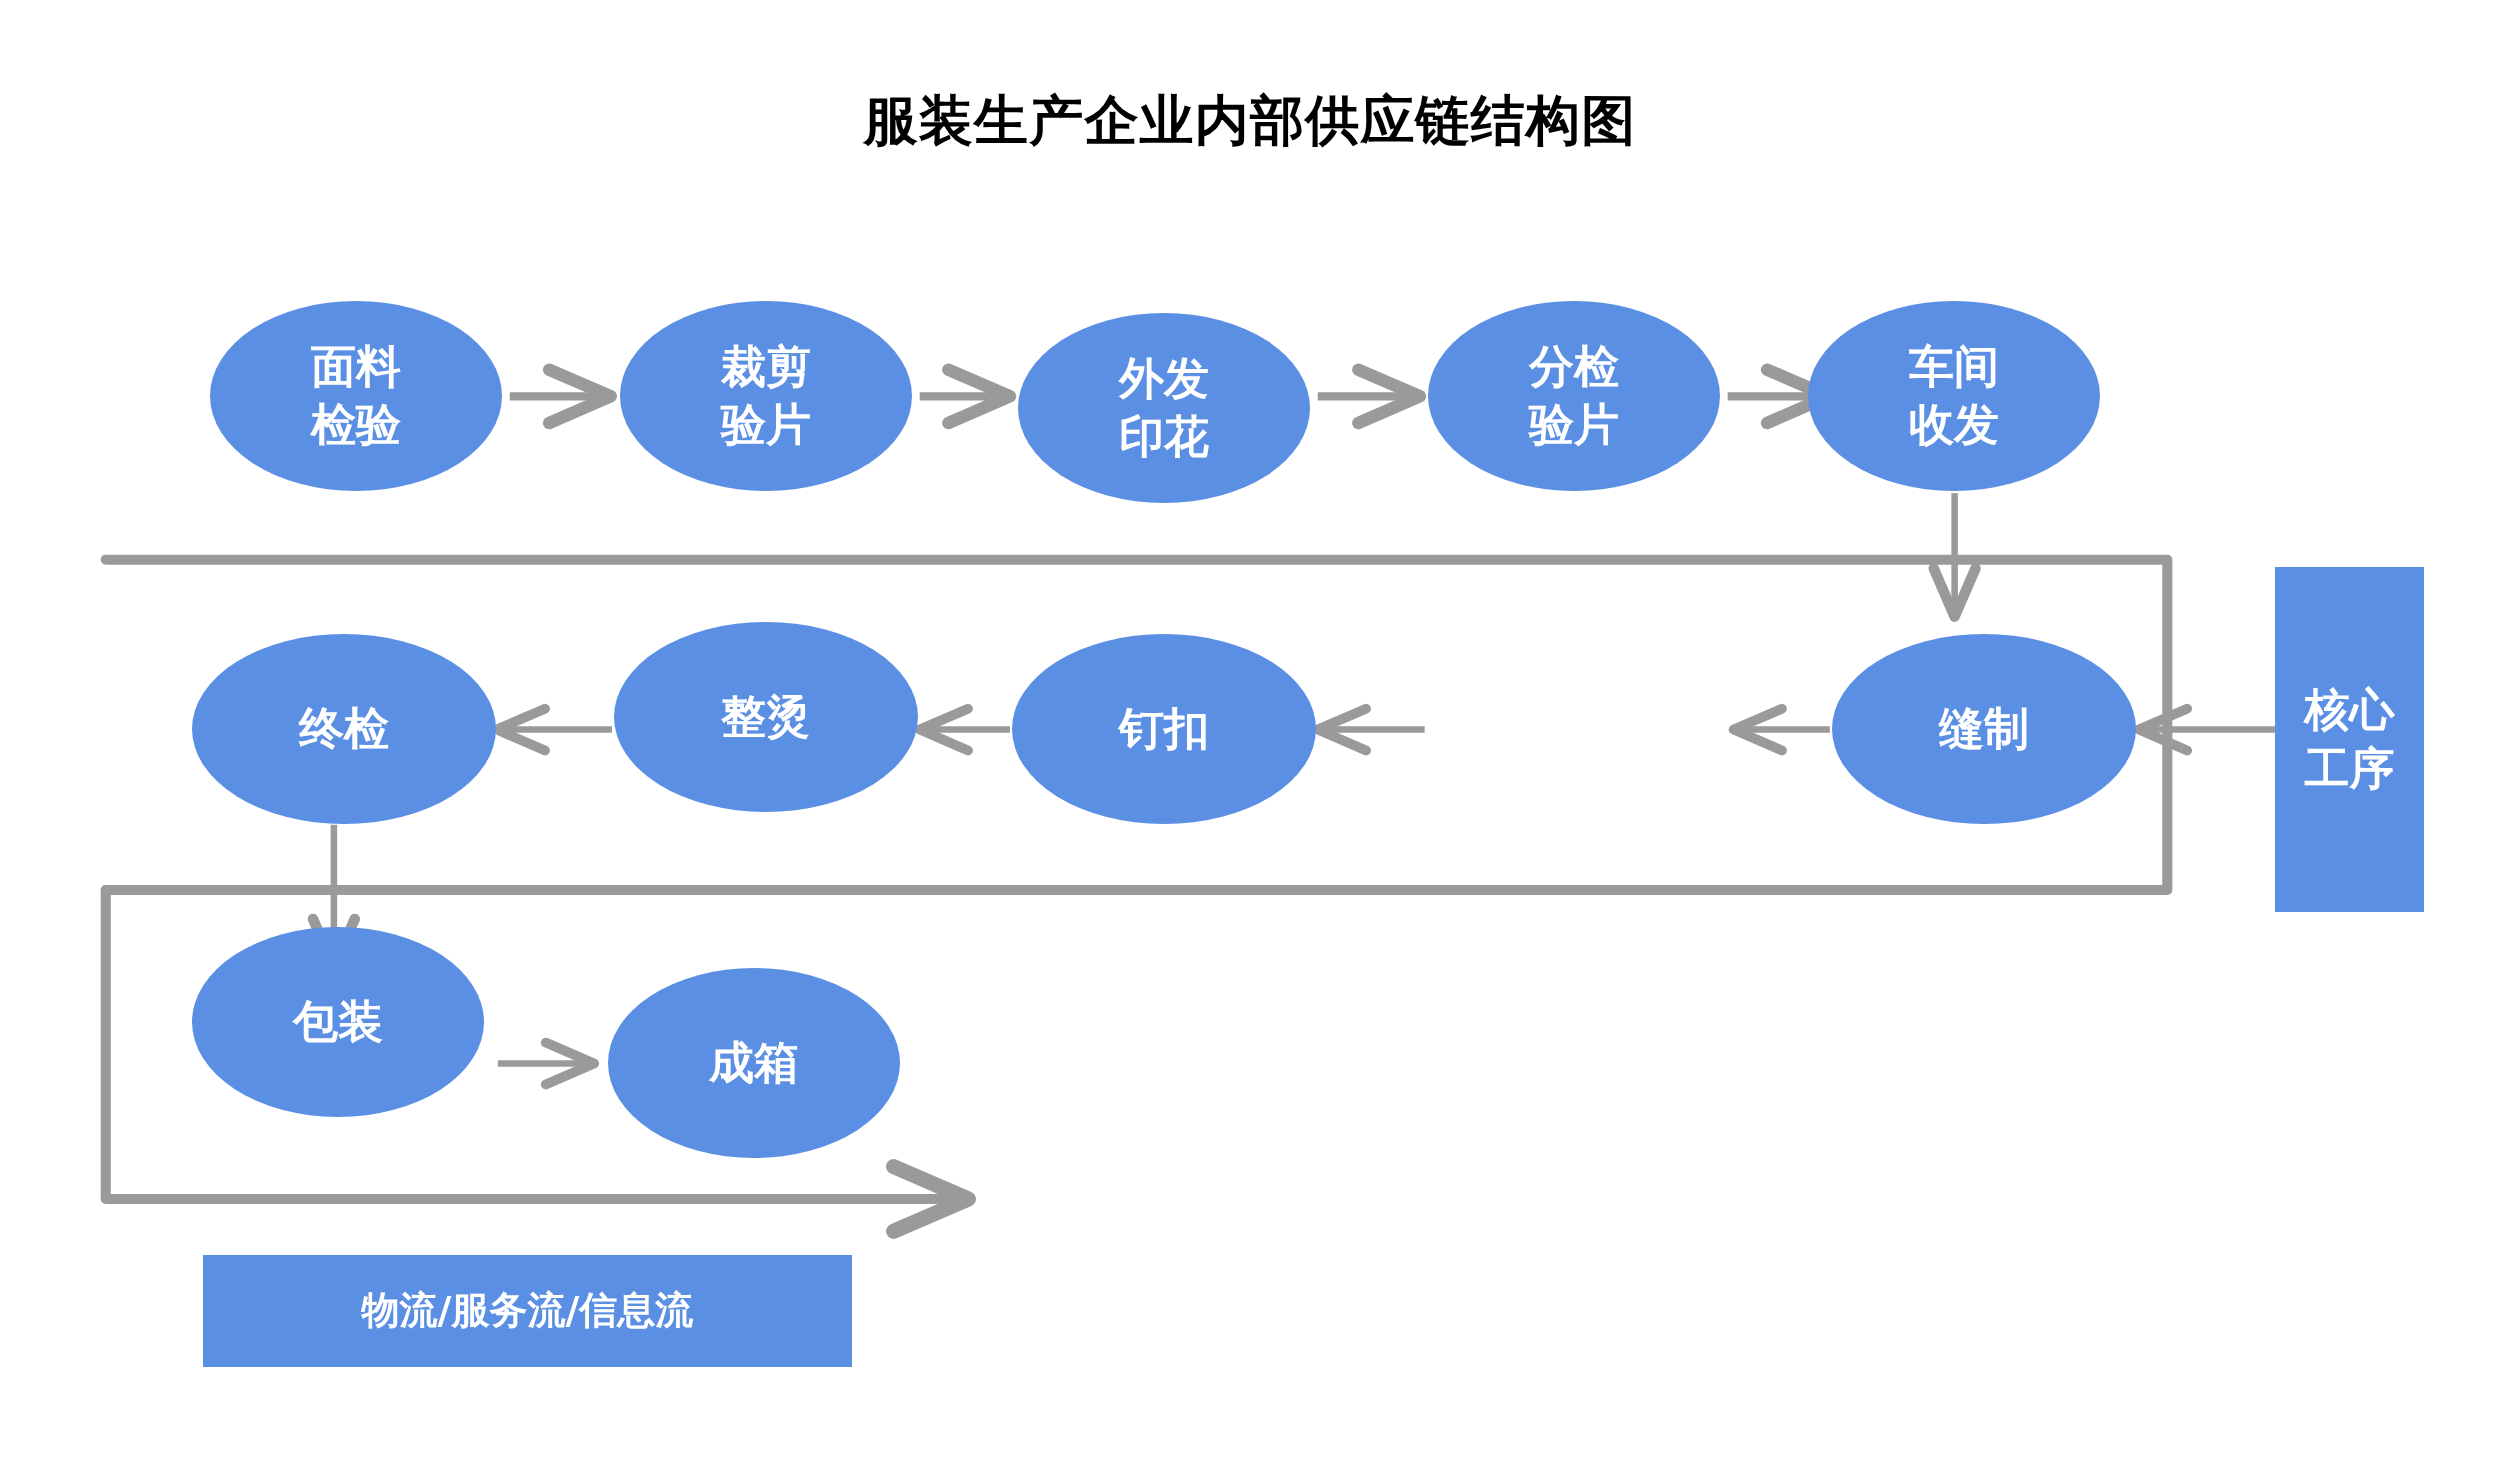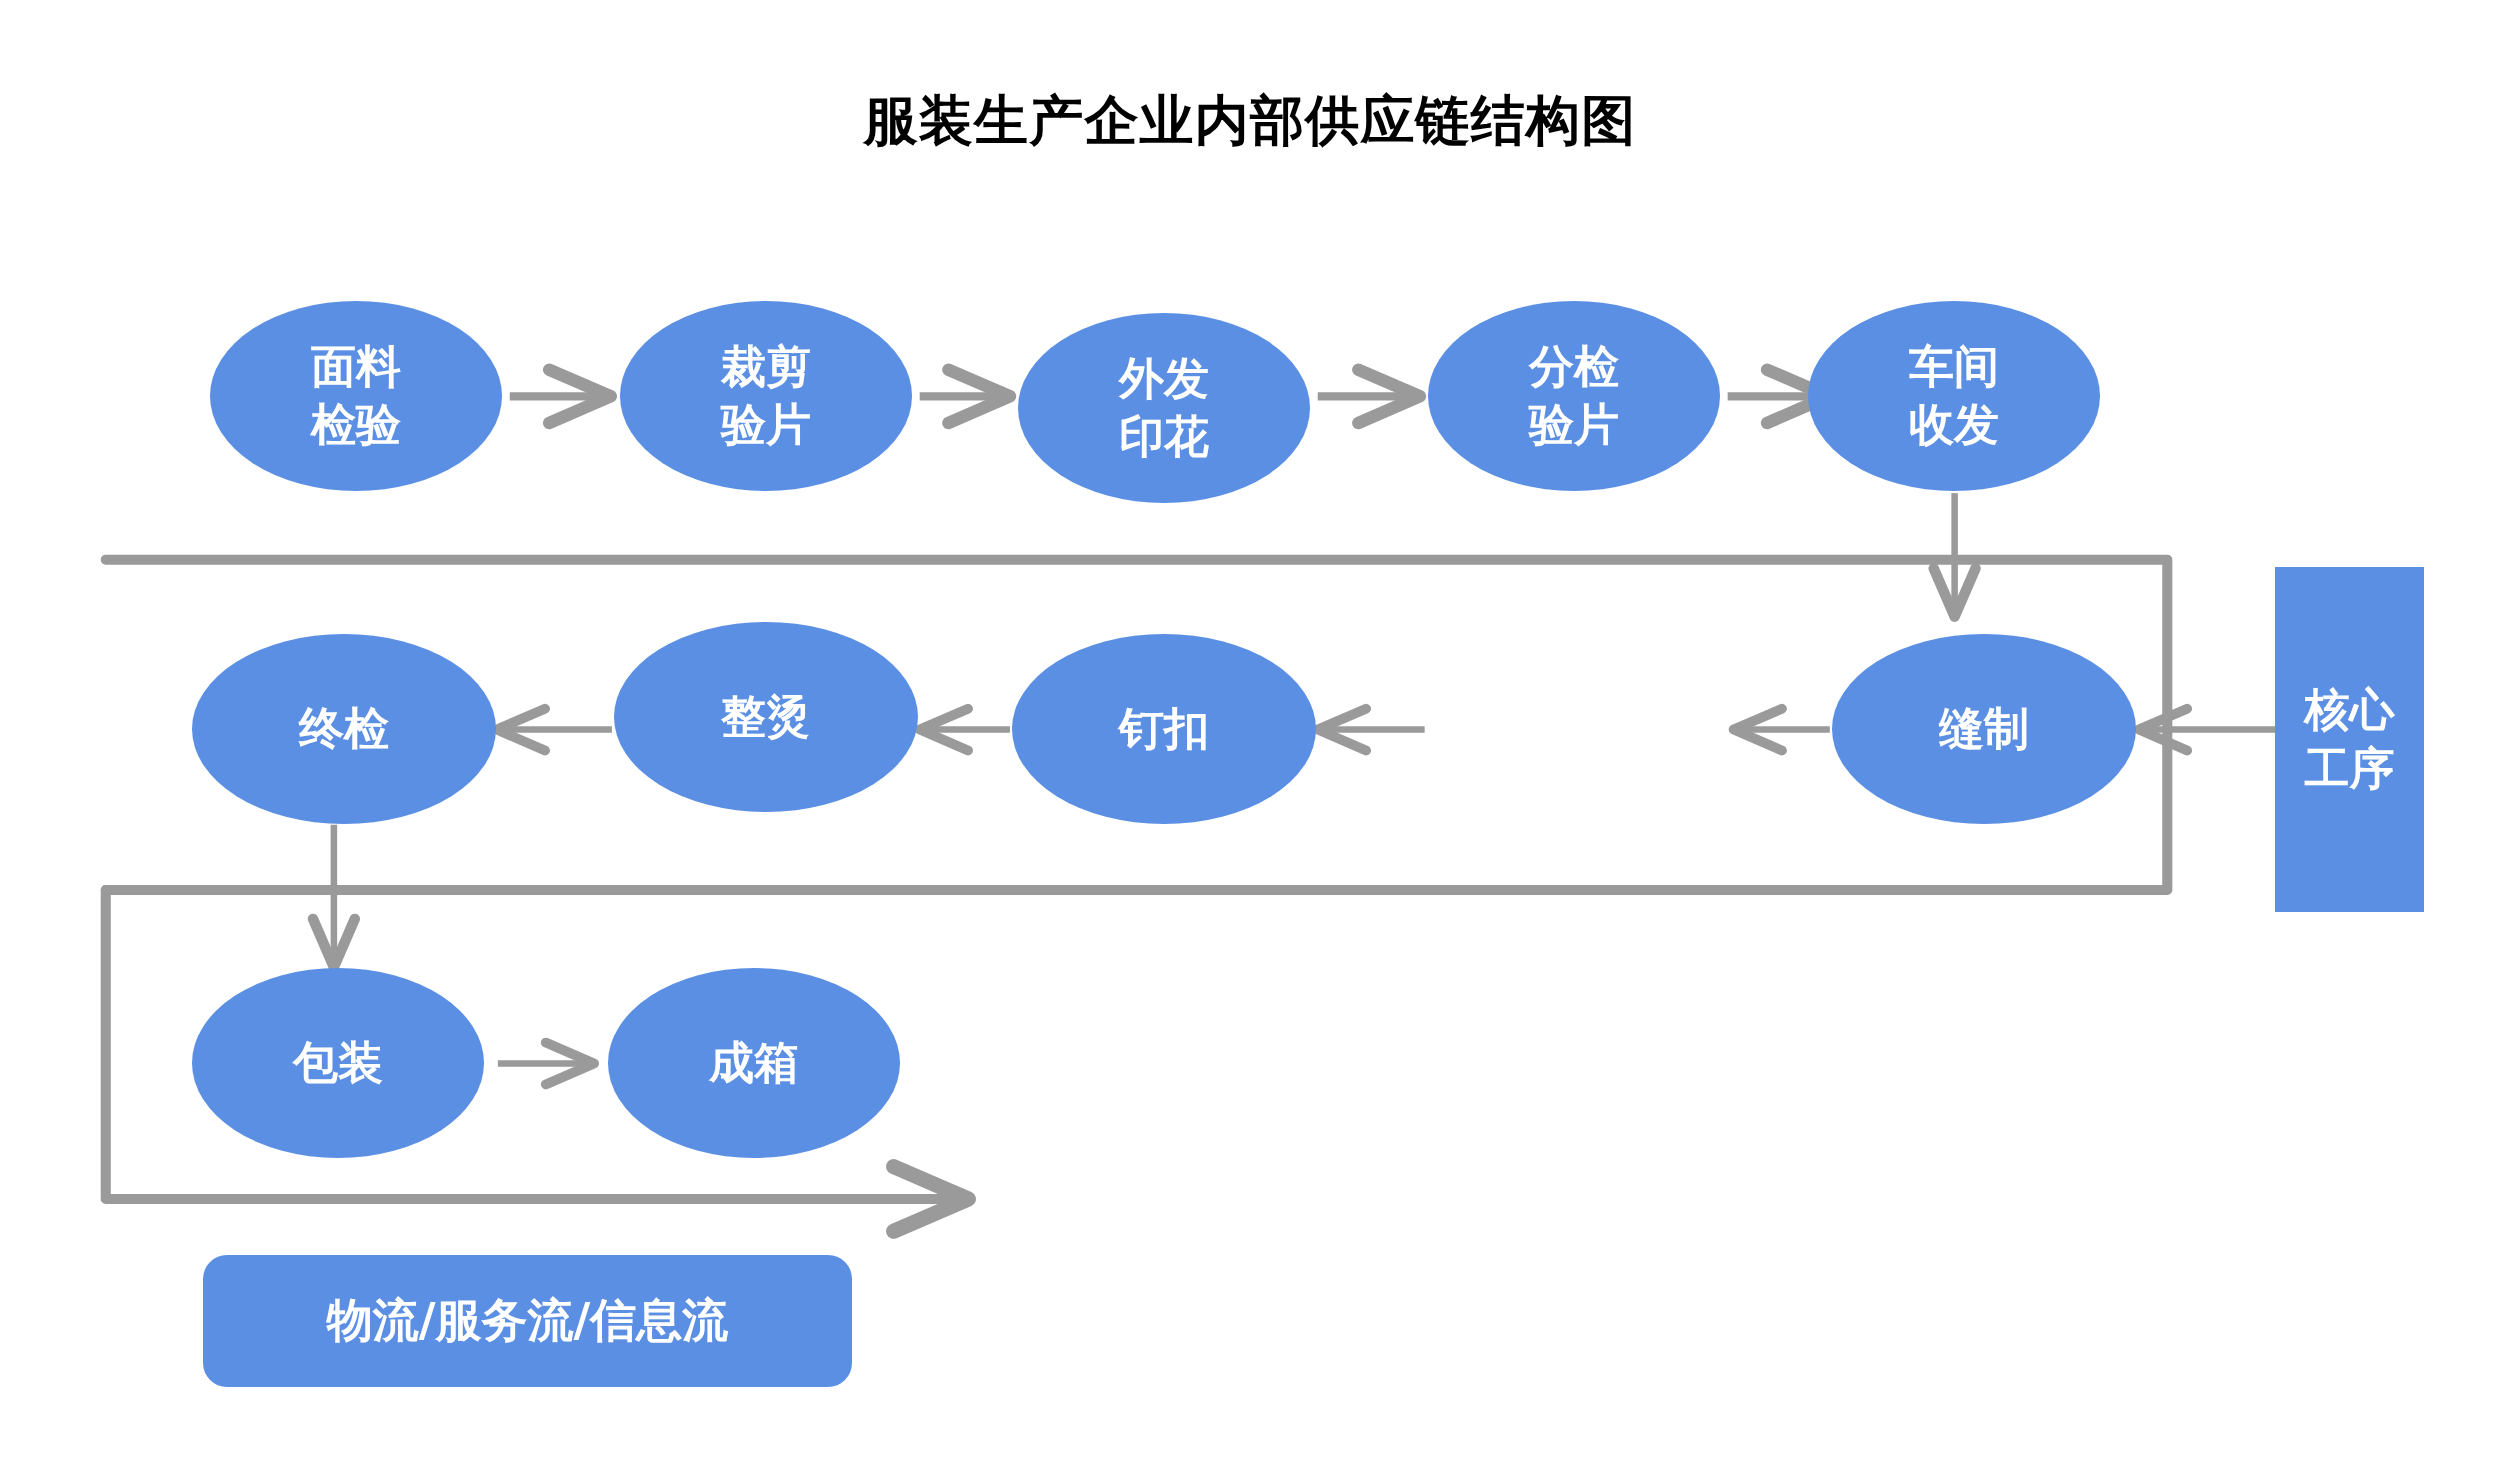--- a/index.html
+++ b/index.html
@@ -58,23 +58,22 @@
     text-align:center;
     white-space:pre-line;
     line-height:1.3;
     box-sizing:border-box;
   }
   #core-box{
     left:2275px;top:567px;width:149px;height:345px;
     font-size:45px;
   }
   #legend-box{
-    left:203px;top:1255px;width:649px;height:132px;
-    font-size:46px;
-    border-radius:24px;
+    left:203px;top:1255px;width:649px;height:112px;
+    font-size:38px;
   }
 </style>
 </head>
 <body>
 
 <div id="canvas">
 
   <div class="title">服装生产企业内部供应链结构图</div>
 
   <svg id="wires" viewBox="0 0 4208 2491" xmlns="http://www.w3.org/2000/svg">
@@ -135,21 +134,21 @@
   <div class="node r1" style="left:1428px; top:301px;">分检
 验片</div>
   <div class="node r1" style="left:1808px; top:301px;">车间
 收发</div>
 
   <div class="node r2" style="left:192px;  top:634px;">终检</div>
   <div class="node r2" style="left:614px; top:622px;">整烫</div>
   <div class="node r2" style="left:1012px; top:634px;">钉扣</div>
   <div class="node r2" style="left:1832px; top:634px;">缝制</div>
 
-  <div class="node r3" style="left:192px;  top:968px;">包装</div>
+  <div class="node r3" style="left:192px;  top:927px;">包装</div>
   <div class="node r3" style="left:608px; top:968px;">成箱</div>
 
   <div class="boxlabel" id="core-box">核心
 工序</div>
   <div class="boxlabel" id="legend-box">物流/服务流/信息流</div>
 
 </div>
 
 
 </body></html>

